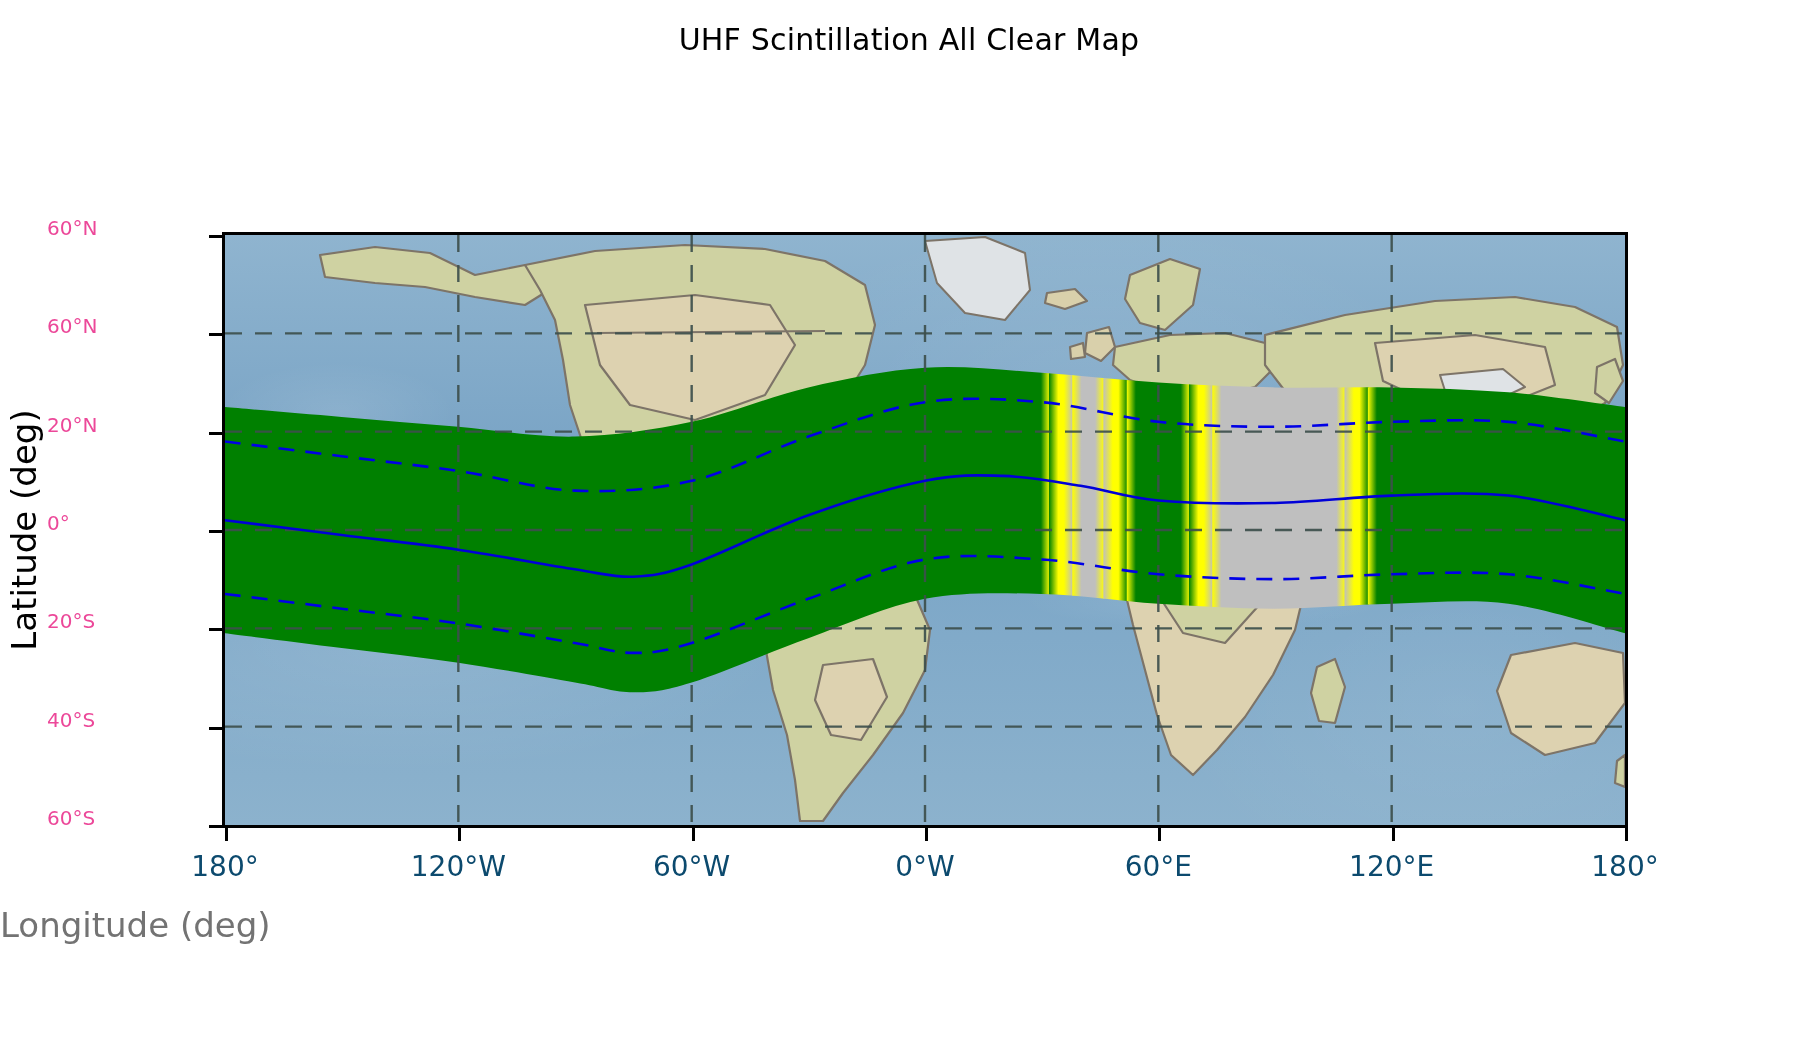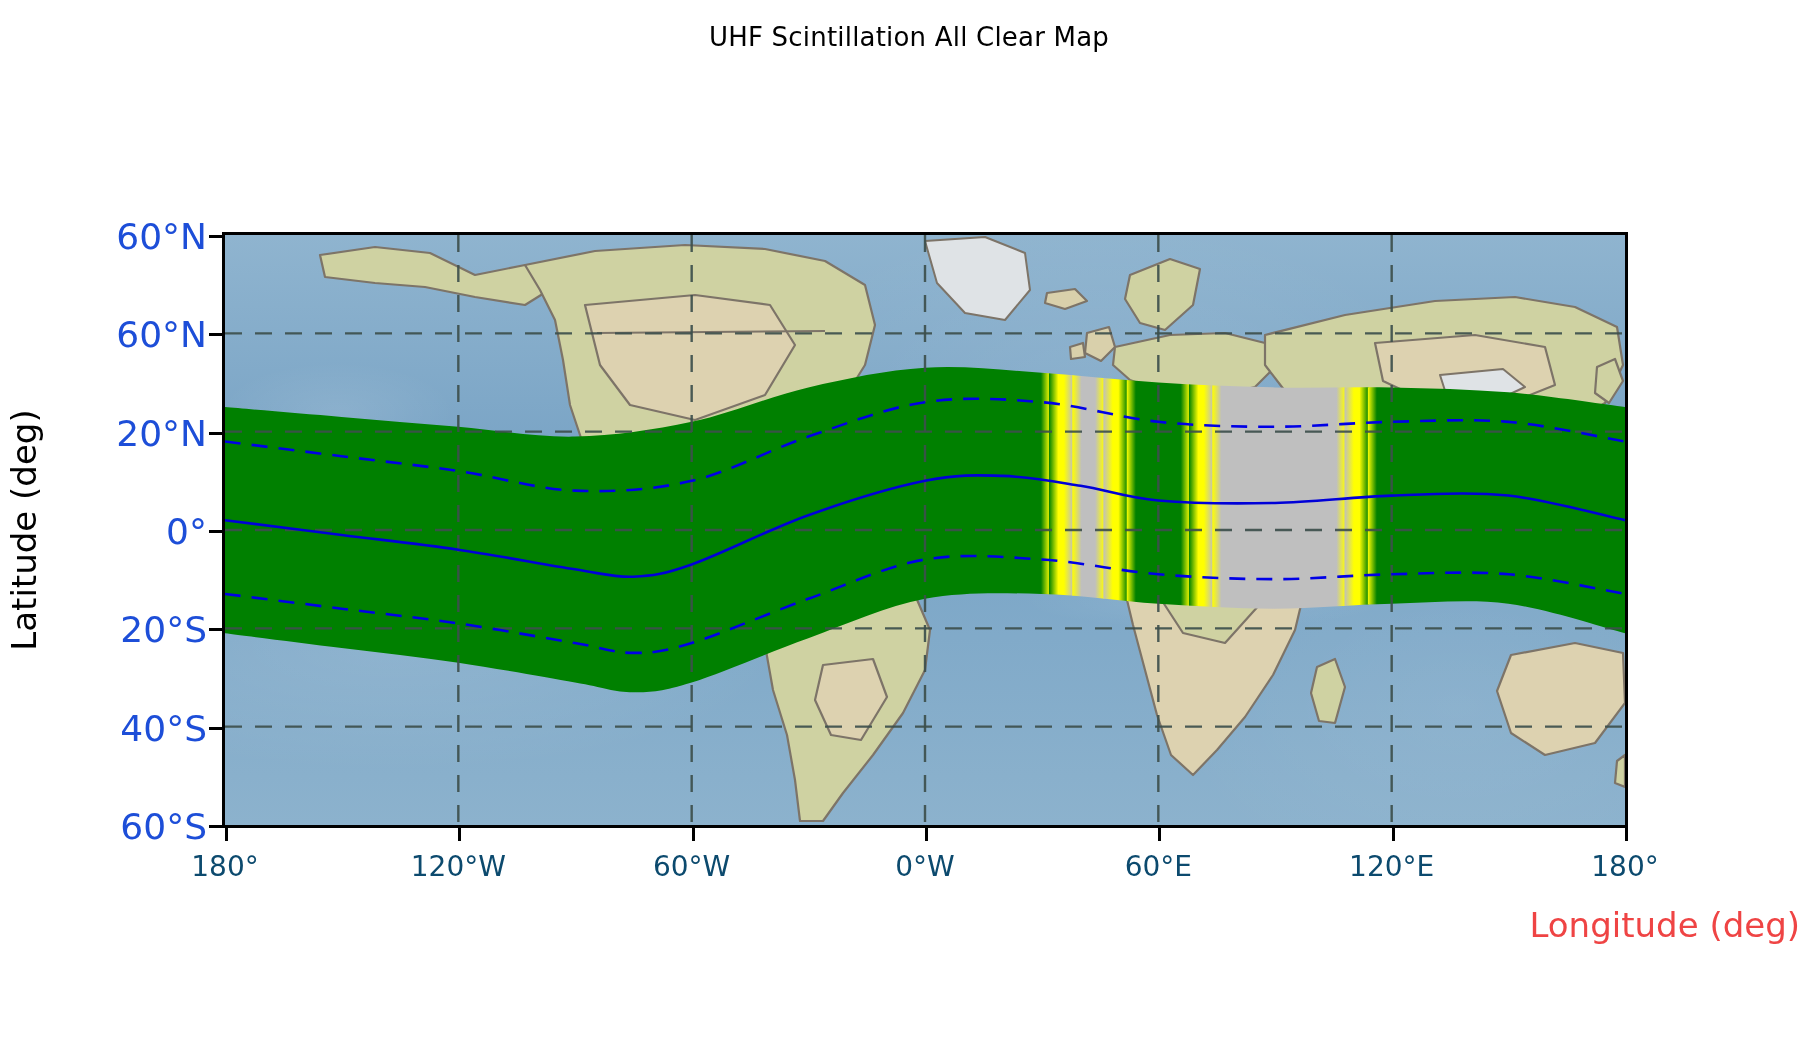--- a/index.html
+++ b/index.html
@@ -3,21 +3,21 @@
 <meta charset="utf-8">
 <style>
   html,body{margin:0;padding:0;}
   body{
     width:1800px;height:1050px;background:#ffffff;
     font-family:"DejaVu Sans","Liberation Sans",sans-serif;
     overflow:hidden;position:relative;
   }
   
   .titles{position:absolute;left:0;top:0;width:1800px;text-align:center;}
-  .title-main{font-size:26px;color:#000;margin-top:22px;letter-spacing:.2px;padding-left:18px;}
+  .title-main{font-size:30px;color:#000;margin-top:22px;letter-spacing:.2px;padding-left:18px;}
   .title-valid{font-size:29px;color:#000;margin-top:32px;}
   .title-basis{font-size:27px;color:#000;margin-top:30px;}
 
   
   #plot-frame{
     position:absolute;left:222px;top:232px;width:1406px;height:596px;
     border:3px solid #000;box-sizing:border-box;overflow:hidden;
     background:#8ab0cc;
   }
   #map-layer{position:absolute;inset:0;}
@@ -54,37 +54,37 @@
   #grid-svg{position:absolute;inset:0;width:100%;height:100%;}
   .gridline{stroke:#3d4f4c;stroke-width:2.4;stroke-dasharray:17 13;fill:none;opacity:.92;}
 
   
   .eq-solid{fill:none;stroke:#0000d8;stroke-width:2.6;}
   .eq-dash{fill:none;stroke:#0000e6;stroke-width:2.6;stroke-dasharray:16 11;}
 
   
   .tick-y{position:absolute;left:-13px;width:13px;height:0;border-top:3px solid #000;}
   .ticklabel-y{
-    position:absolute;right:1600px;text-align:right;width:150px;
-    font-size:36px;color:#1d4ed8;white-space:nowrap;
+    position:absolute;right:1600px;text-align:left;width:150px;
+    font-size:20px;color:#ec4899;white-space:nowrap;
   }
   .tick-x{position:absolute;top:0;width:0;height:13px;border-left:3px solid #000;}
   .ticklabel-x{
     position:absolute;text-align:center;width:200px;
     font-size:28px;color:#0c4a6e;white-space:nowrap;
   }
 
   
   #ylabel{
     position:absolute;left:24px;top:530px;transform:translate(-50%,-50%) rotate(-90deg);
     transform-origin:center center;font-size:34px;color:#000;white-space:nowrap;
   }
   #xlabel{
-    position:absolute;left:0;top:905px;width:1800px;text-align:right;
-    font-size:34px;color:#ef4444;
+    position:absolute;left:0;top:905px;width:1800px;text-align:left;
+    font-size:34px;color:#737373;
   }
 </style>
 </head>
 <body>
 
 <div class="titles">
   <div class="title-main">UHF Scintillation All Clear Map</div>
 </div>
 
 <div id="plot-frame">

